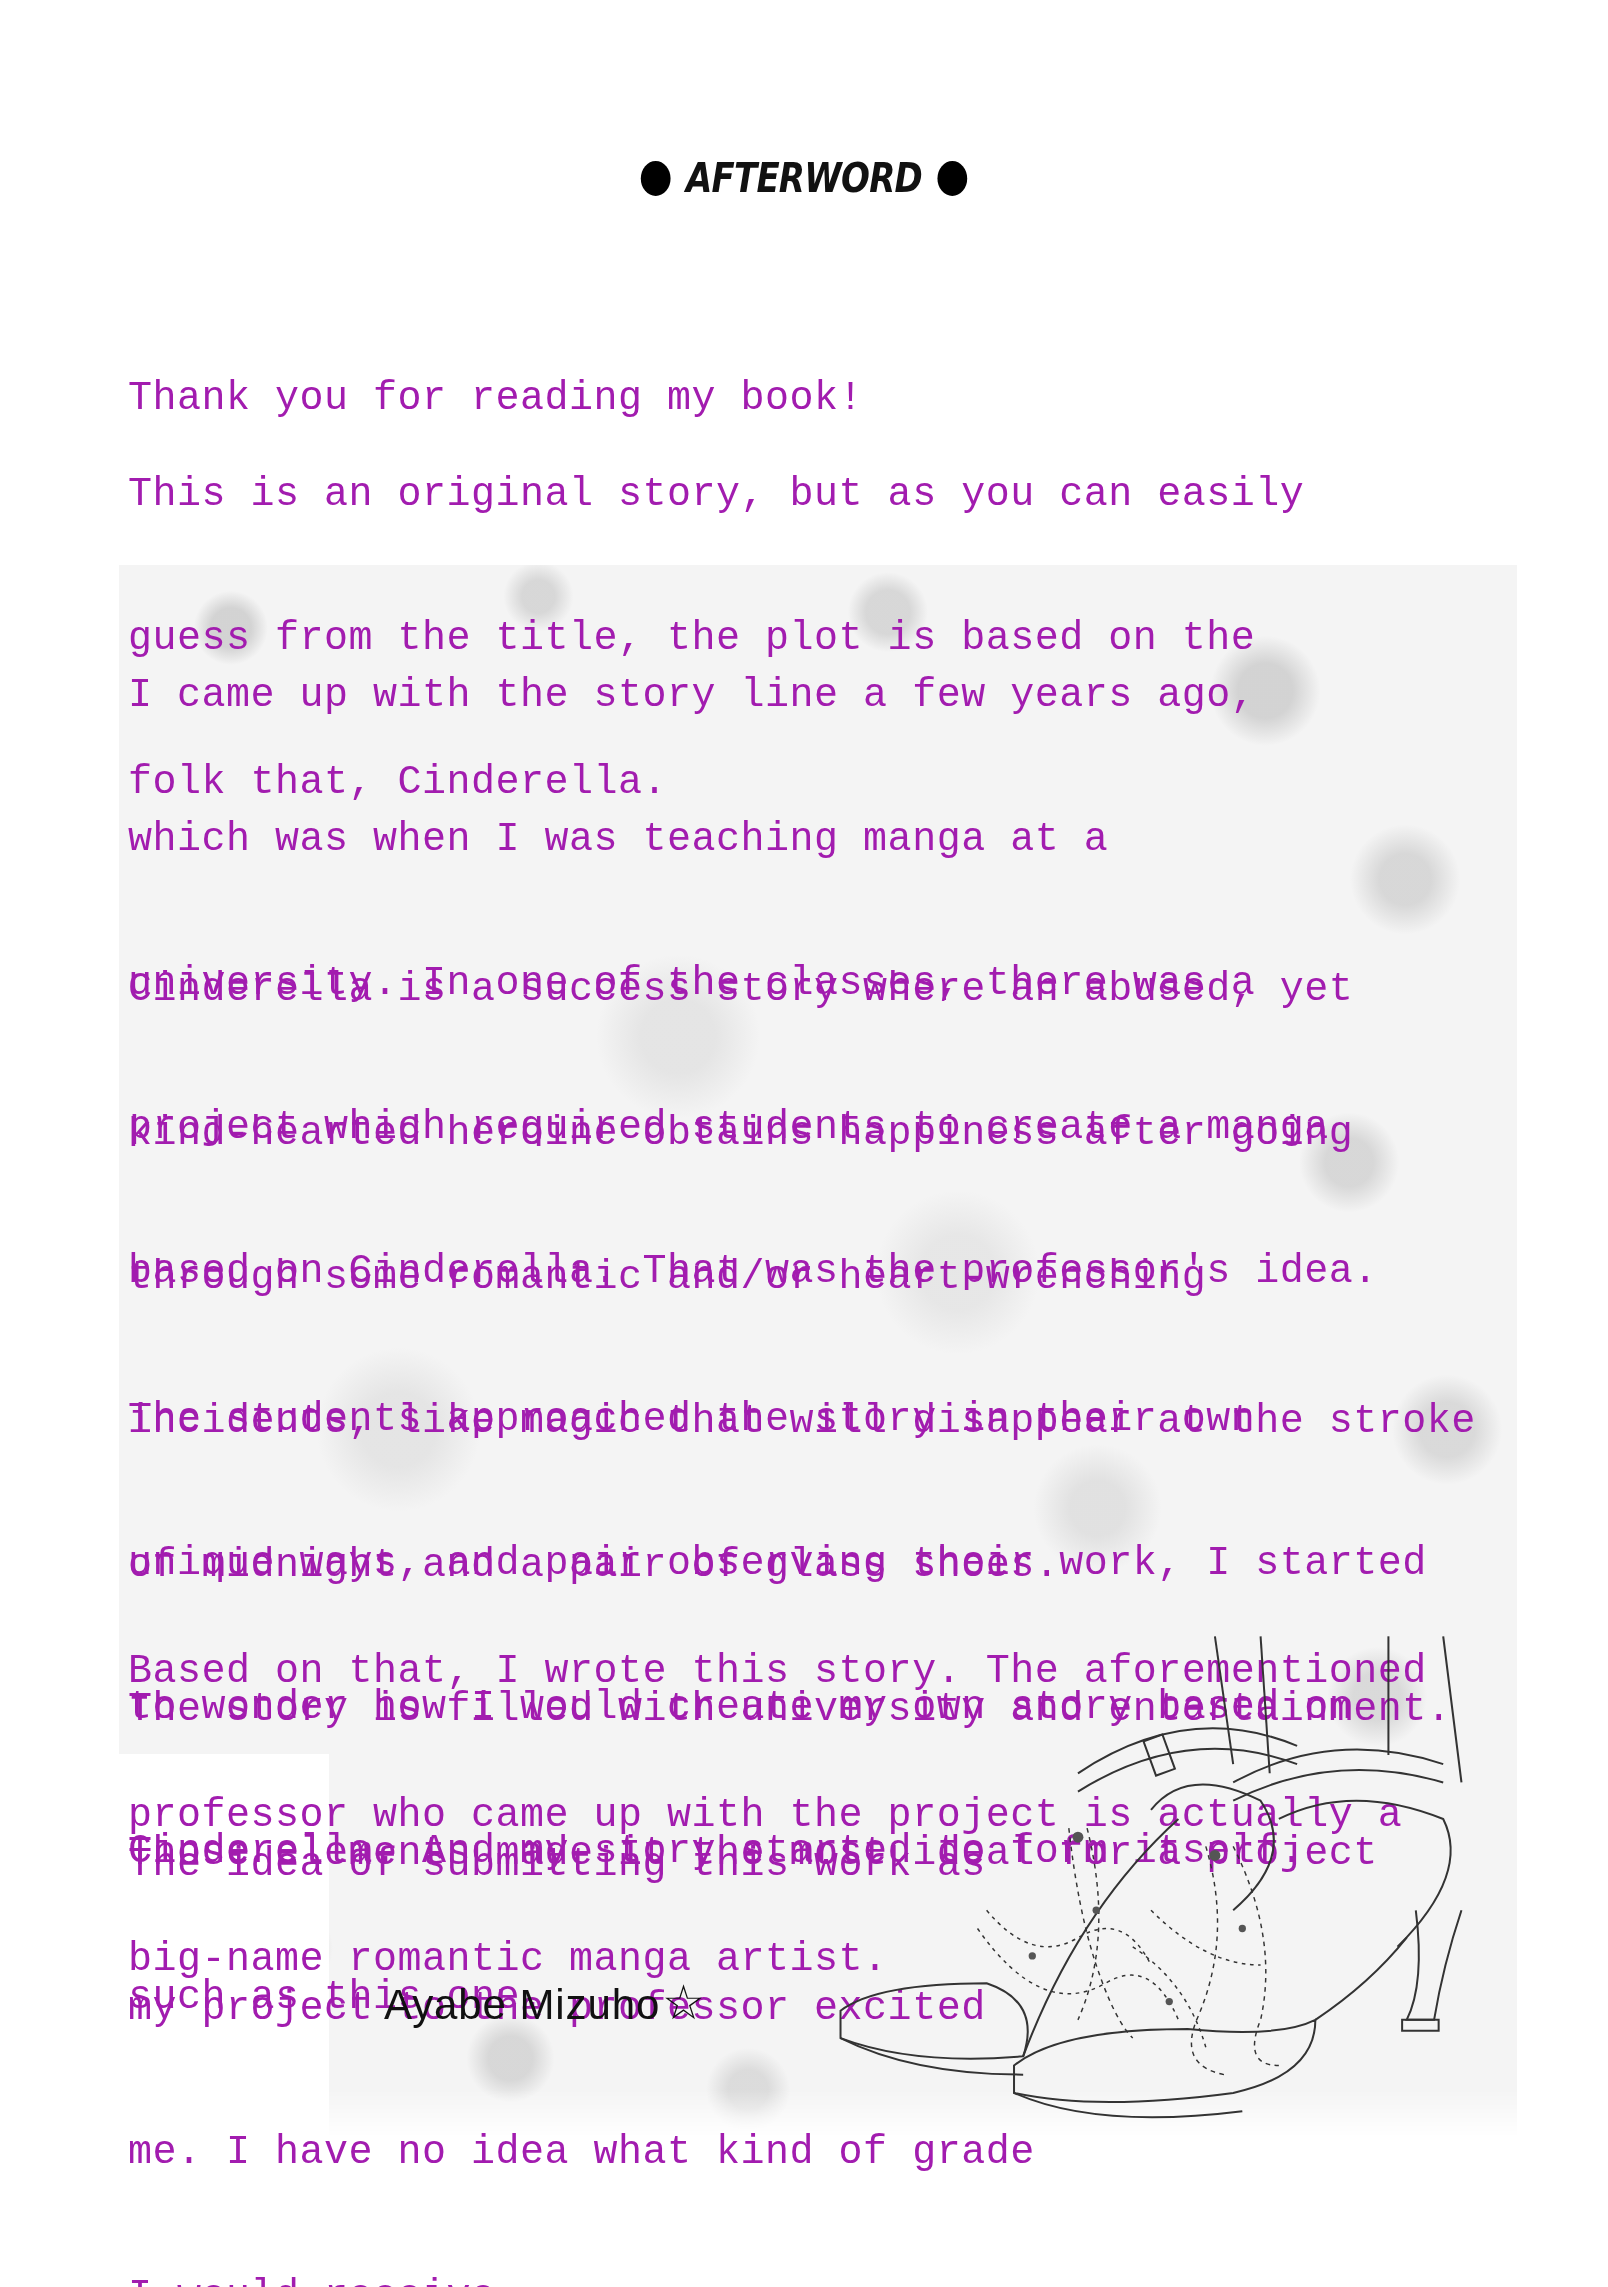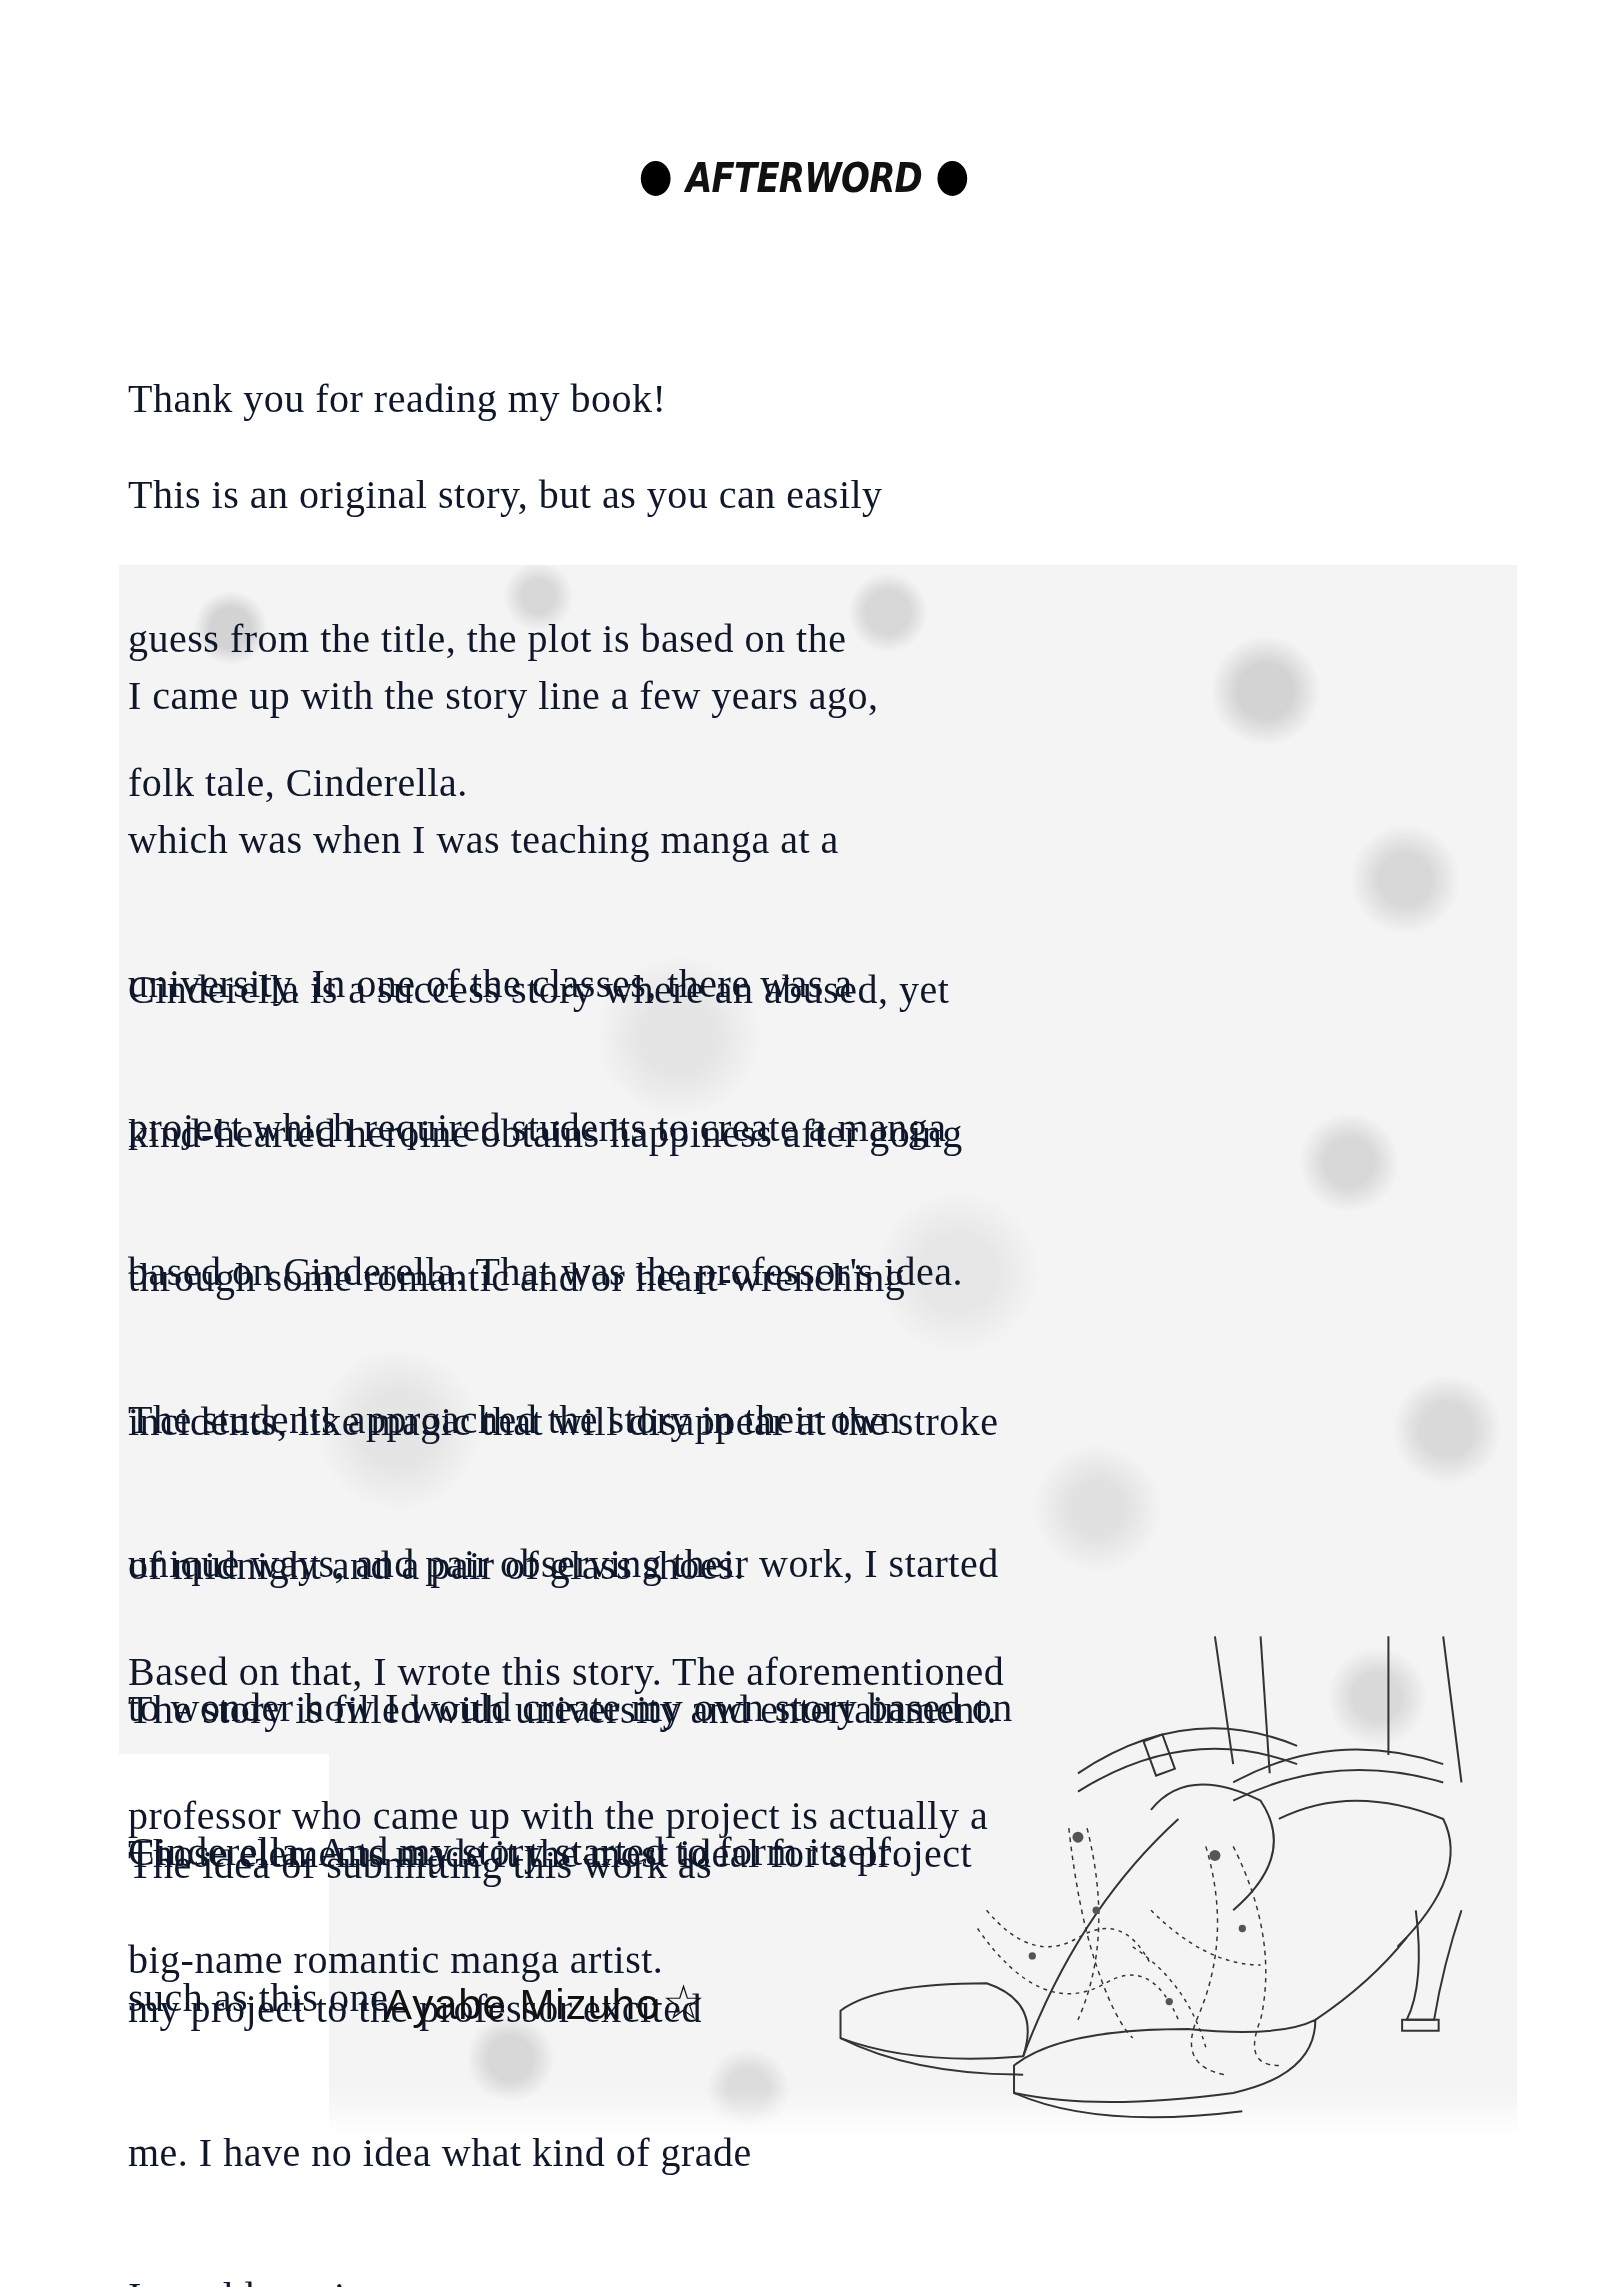--- a/index.html
+++ b/index.html
@@ -33,22 +33,22 @@
 
   .title {
     position: absolute; top: 155px; left: 0; width: 1608px; text-align: center;
     font-family: "DejaVu Sans", sans-serif; font-weight: bold; font-style: italic;
     font-size: 40px; letter-spacing: -0.9px; transform: scaleX(0.85);
   }
   .title .dot { display: inline-block; width: 35px; height: 35px; border-radius: 50%;
     background: #000; vertical-align: -3.7px; margin: 0 18.3px; }
 
   .para { position: absolute; left: 128px; margin: 0;
-    font-family: Liberation Serif, serif; font-size: 40px; line-height: 48px;
-    letter-spacing: 0.5px; color: #0f172a; white-space: pre; }
+    font-family: Liberation Mono, monospace; font-size: 40px; line-height: 48px;
+    letter-spacing: 0.5px; color: #a21caf; white-space: pre; }
   .line { display: block; }
 
   .signature { position: absolute; left: 384px; top: 1974px;
     font-family: Liberation Sans, sans-serif; font-size: 42px; letter-spacing: 0.9px; }
   .signature .star { font-size: 48px; margin-left: 1.8px; }
 
   .shoes { position: absolute; left: 804px; top: 1636px; width: 694px; height: 512px; }
 </style>
 </head>
 <body>
@@ -61,21 +61,21 @@
     <span class="dot"></span><span>AFTERWORD</span><span class="dot"></span>
   </div>
 
   <div class="para" style="top:279px">
     <span class="line">Thank you for reading my book!</span>
   </div>
 
   <div class="para" style="top:375px">
     <span class="line">This is an original story, but as you can easily</span>
     <span class="line">guess from the title, the plot is based on the</span>
-    <span class="line">folk tale, Cinderella.</span>
+    <span class="line">folk that, Cinderella.</span>
   </div>
 
   <div class="para" style="top:576px">
     <span class="line">I came up with the story line a few years ago,</span>
     <span class="line">which was when I was teaching manga at a</span>
     <span class="line">university. In one of the classes, there was a</span>
     <span class="line">project which required students to create a manga</span>
     <span class="line">based on Cinderella. That was the professor's idea.</span>
   </div>
 

